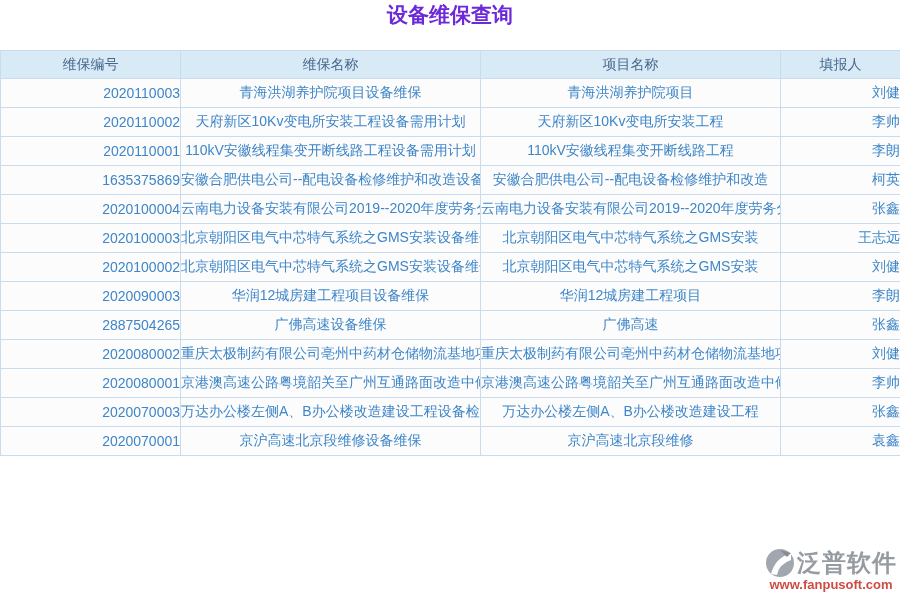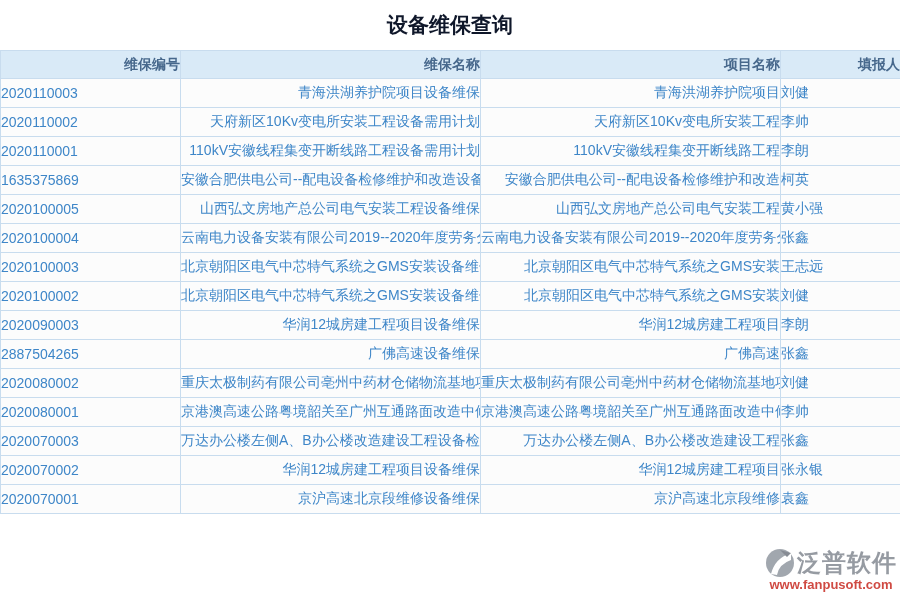--- a/index.html
+++ b/index.html
@@ -7,55 +7,55 @@
     width: 900px; height: 600px;
     background: #ffffff;
     font-family: "Liberation Sans", "DejaVu Sans", sans-serif;
     overflow: hidden;
     position: relative;
   }
   .page-title {
     text-align: center;
     font-size: 21px;
     font-weight: bold;
-    color: #0f172a;
-    padding-top: 11px;
+    color: #6d28d9;
+    padding-top: 1px;
     height: 50px;
     border-radius: 19px;
   }
   table.query-table {
     width: 900px;
     border-collapse: collapse;
     table-layout: fixed;
   }
   table.query-table th, table.query-table td {
     border: 1px solid #c8dcee;
     font-size: 14px;
     white-space: nowrap;
     overflow: hidden;
     height: 29px;
     padding: 0;
   }
   table.query-table th {
     background: #d9eaf7;
     color: #47688c;
-    font-weight: bold;
-    text-align: right;
+    font-weight: normal;
+    text-align: center;
     height: 28px;
   }
   table.query-table td {
     background: #fcfcfc;
     color: #3e86c8;
   }
   col.c1 { width: 180px; }
   col.c2 { width: 300px; }
   col.c3 { width: 300px; }
   col.c4 { width: 120px; }
-  td.center { text-align: left; }
-  td.left { text-align: right; padding-left: 10px; padding-right: 2px; }
+  td.center { text-align: right; }
+  td.left { text-align: center; padding-left: 10px; padding-right: 2px; }
   .watermark {
     position: absolute;
     right: 3px;
     bottom: 8px;
     width: 132px;
     text-align: center;
     opacity: 0.92;
     pointer-events: none;
   }
   .wm-top {
@@ -122,26 +122,20 @@
         <td class="left">110kV安徽线程集变开断线路工程</td>
         <td class="center">李朗</td>
       </tr>
       <tr>
         <td class="center">1635375869</td>
         <td class="left">安徽合肥供电公司--配电设备检修维护和改造设备维保</td>
         <td class="left">安徽合肥供电公司--配电设备检修维护和改造</td>
         <td class="center">柯英</td>
       </tr>
       <tr>
-        <td class="center">2020100005</td>
-        <td class="left">山西弘文房地产总公司电气安装工程设备维保</td>
-        <td class="left">山西弘文房地产总公司电气安装工程</td>
-        <td class="center">黄小强</td>
-      </tr>
-      <tr>
         <td class="center">2020100004</td>
         <td class="left">云南电力设备安装有限公司2019--2020年度劳务分包</td>
         <td class="left">云南电力设备安装有限公司2019--2020年度劳务分包</td>
         <td class="center">张鑫</td>
       </tr>
       <tr>
         <td class="center">2020100003</td>
         <td class="left">北京朝阳区电气中芯特气系统之GMS安装设备维保</td>
         <td class="left">北京朝阳区电气中芯特气系统之GMS安装</td>
         <td class="center">王志远</td>
@@ -174,26 +168,20 @@
         <td class="center">2020080001</td>
         <td class="left">京港澳高速公路粤境韶关至广州互通路面改造中修工程设备维保</td>
         <td class="left">京港澳高速公路粤境韶关至广州互通路面改造中修工程</td>
         <td class="center">李帅</td>
       </tr>
       <tr>
         <td class="center">2020070003</td>
         <td class="left">万达办公楼左侧A、B办公楼改造建设工程设备检查</td>
         <td class="left">万达办公楼左侧A、B办公楼改造建设工程</td>
         <td class="center">张鑫</td>
-      </tr>
-      <tr>
-        <td class="center">2020070002</td>
-        <td class="left">华润12城房建工程项目设备维保</td>
-        <td class="left">华润12城房建工程项目</td>
-        <td class="center">张永银</td>
       </tr>
       <tr>
         <td class="center">2020070001</td>
         <td class="left">京沪高速北京段维修设备维保</td>
         <td class="left">京沪高速北京段维修</td>
         <td class="center">袁鑫</td>
       </tr>
     </tbody>
 </table>
 

